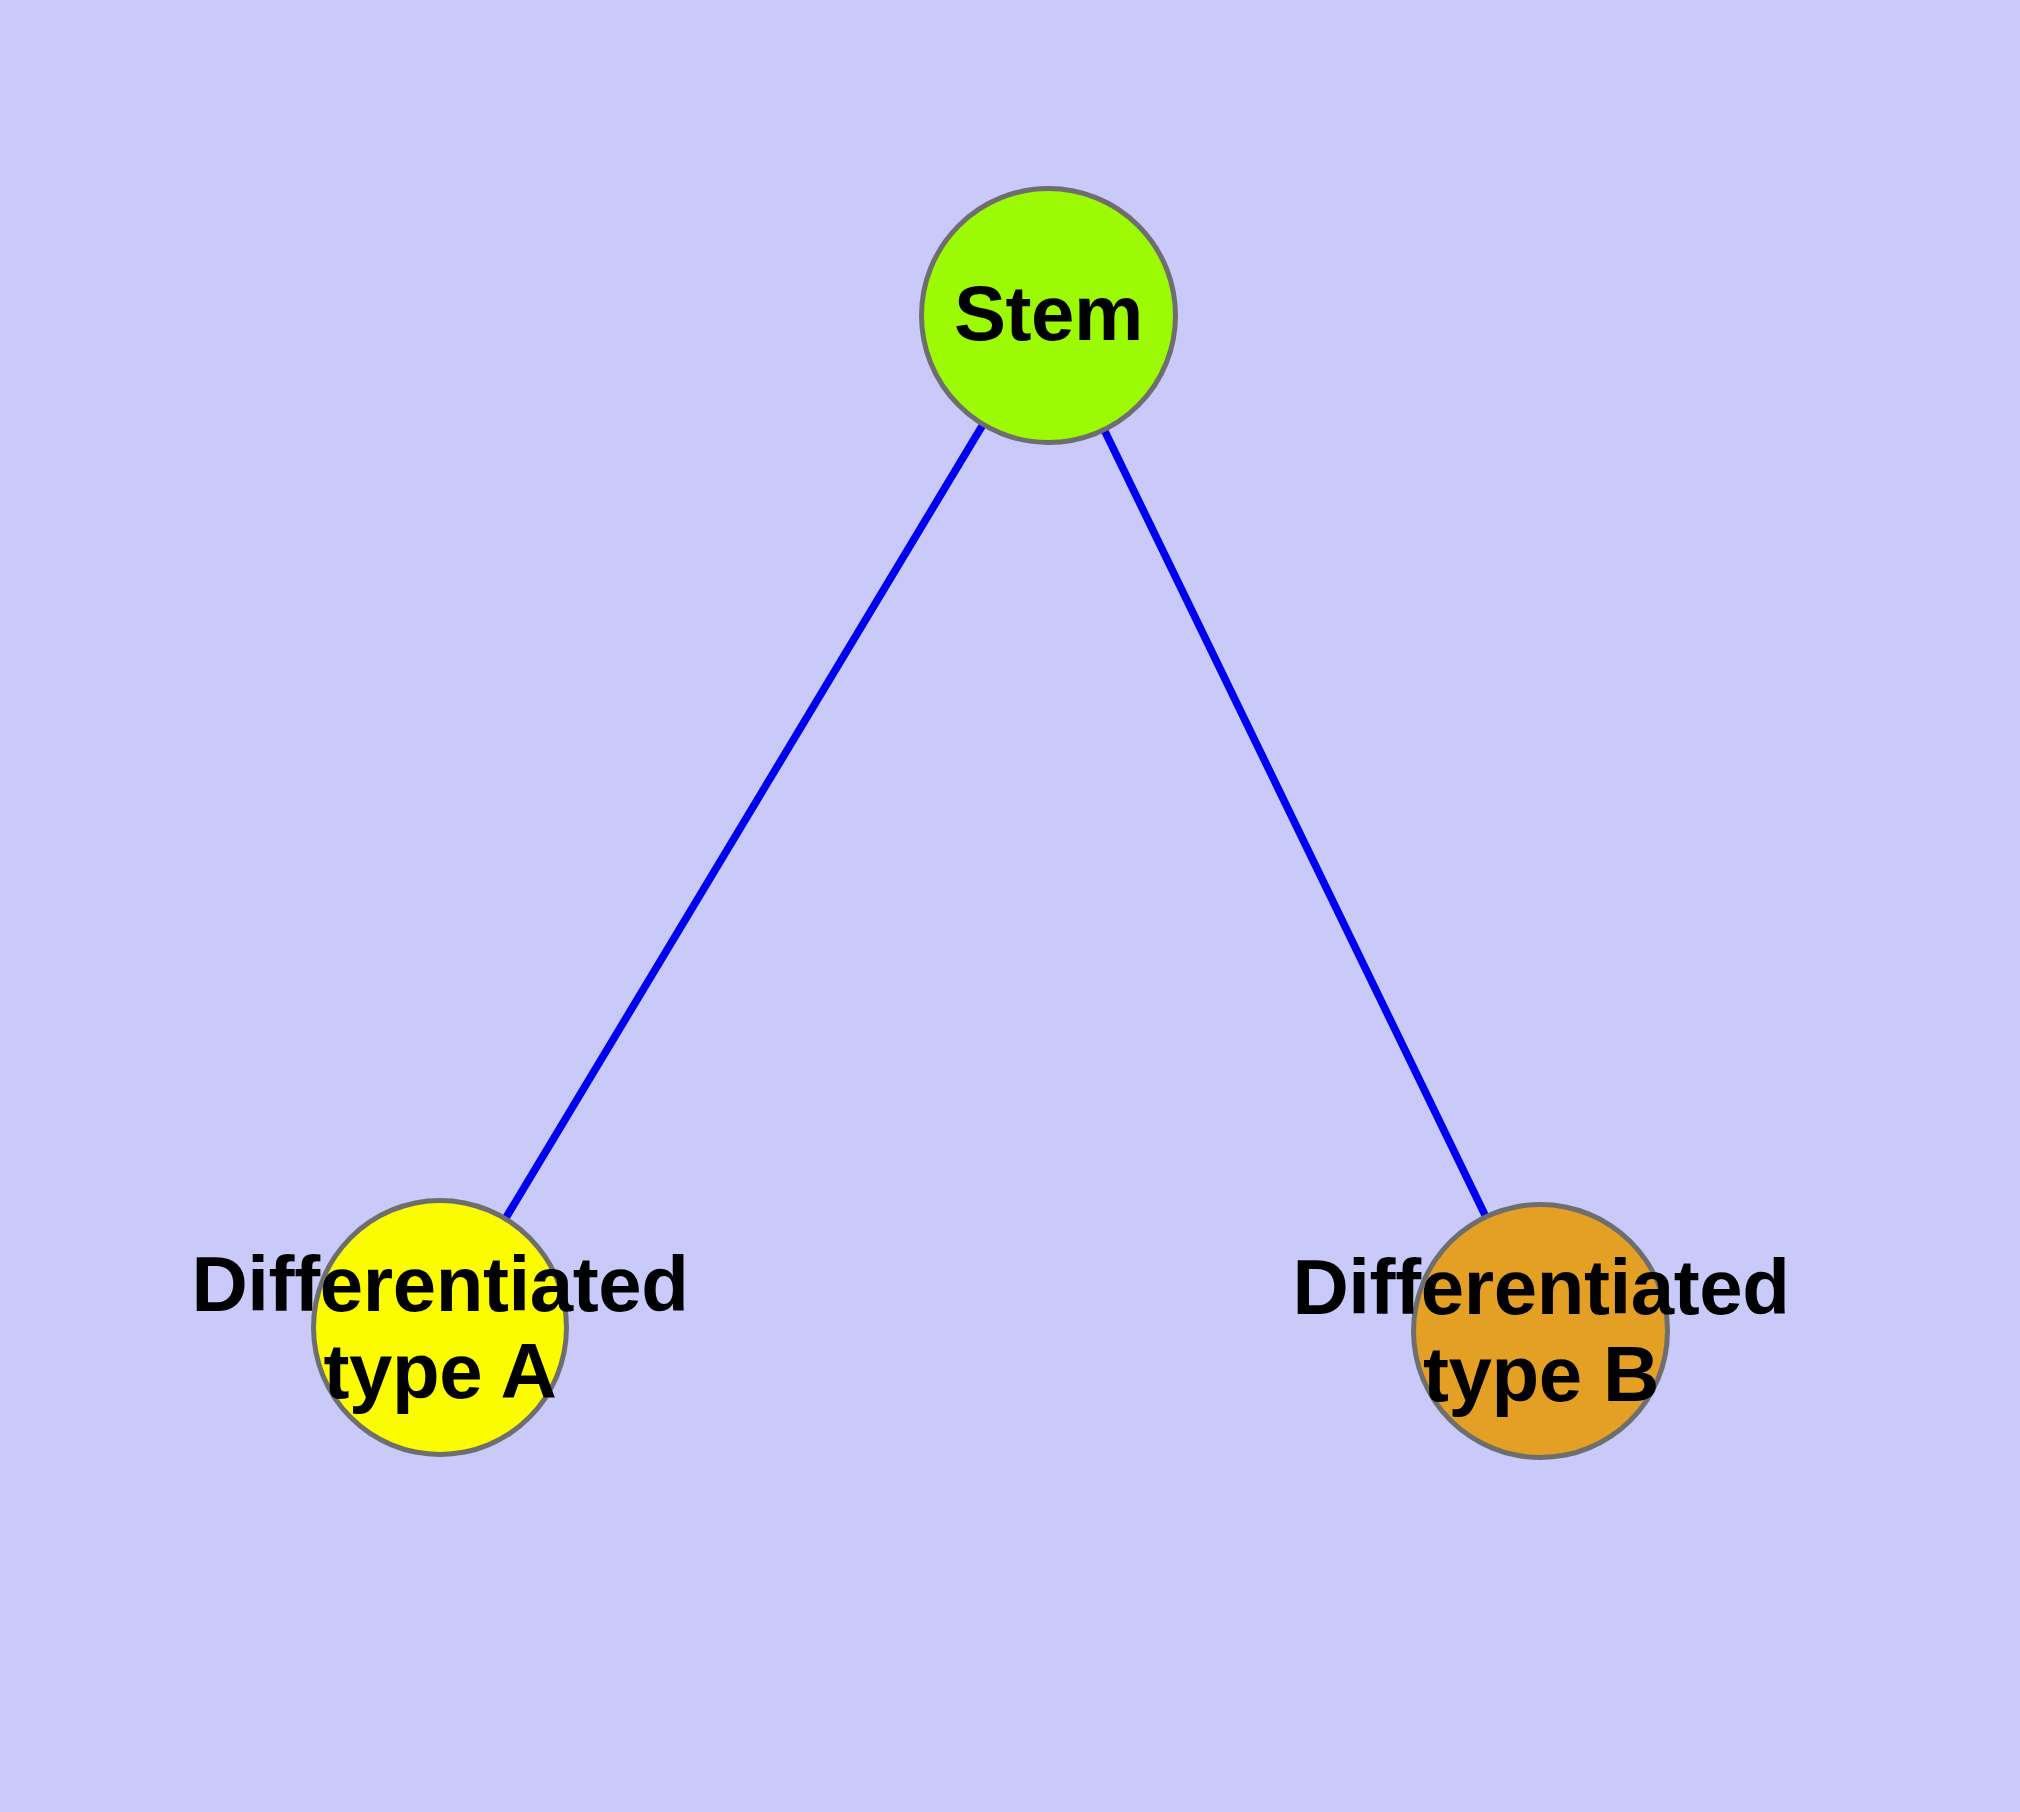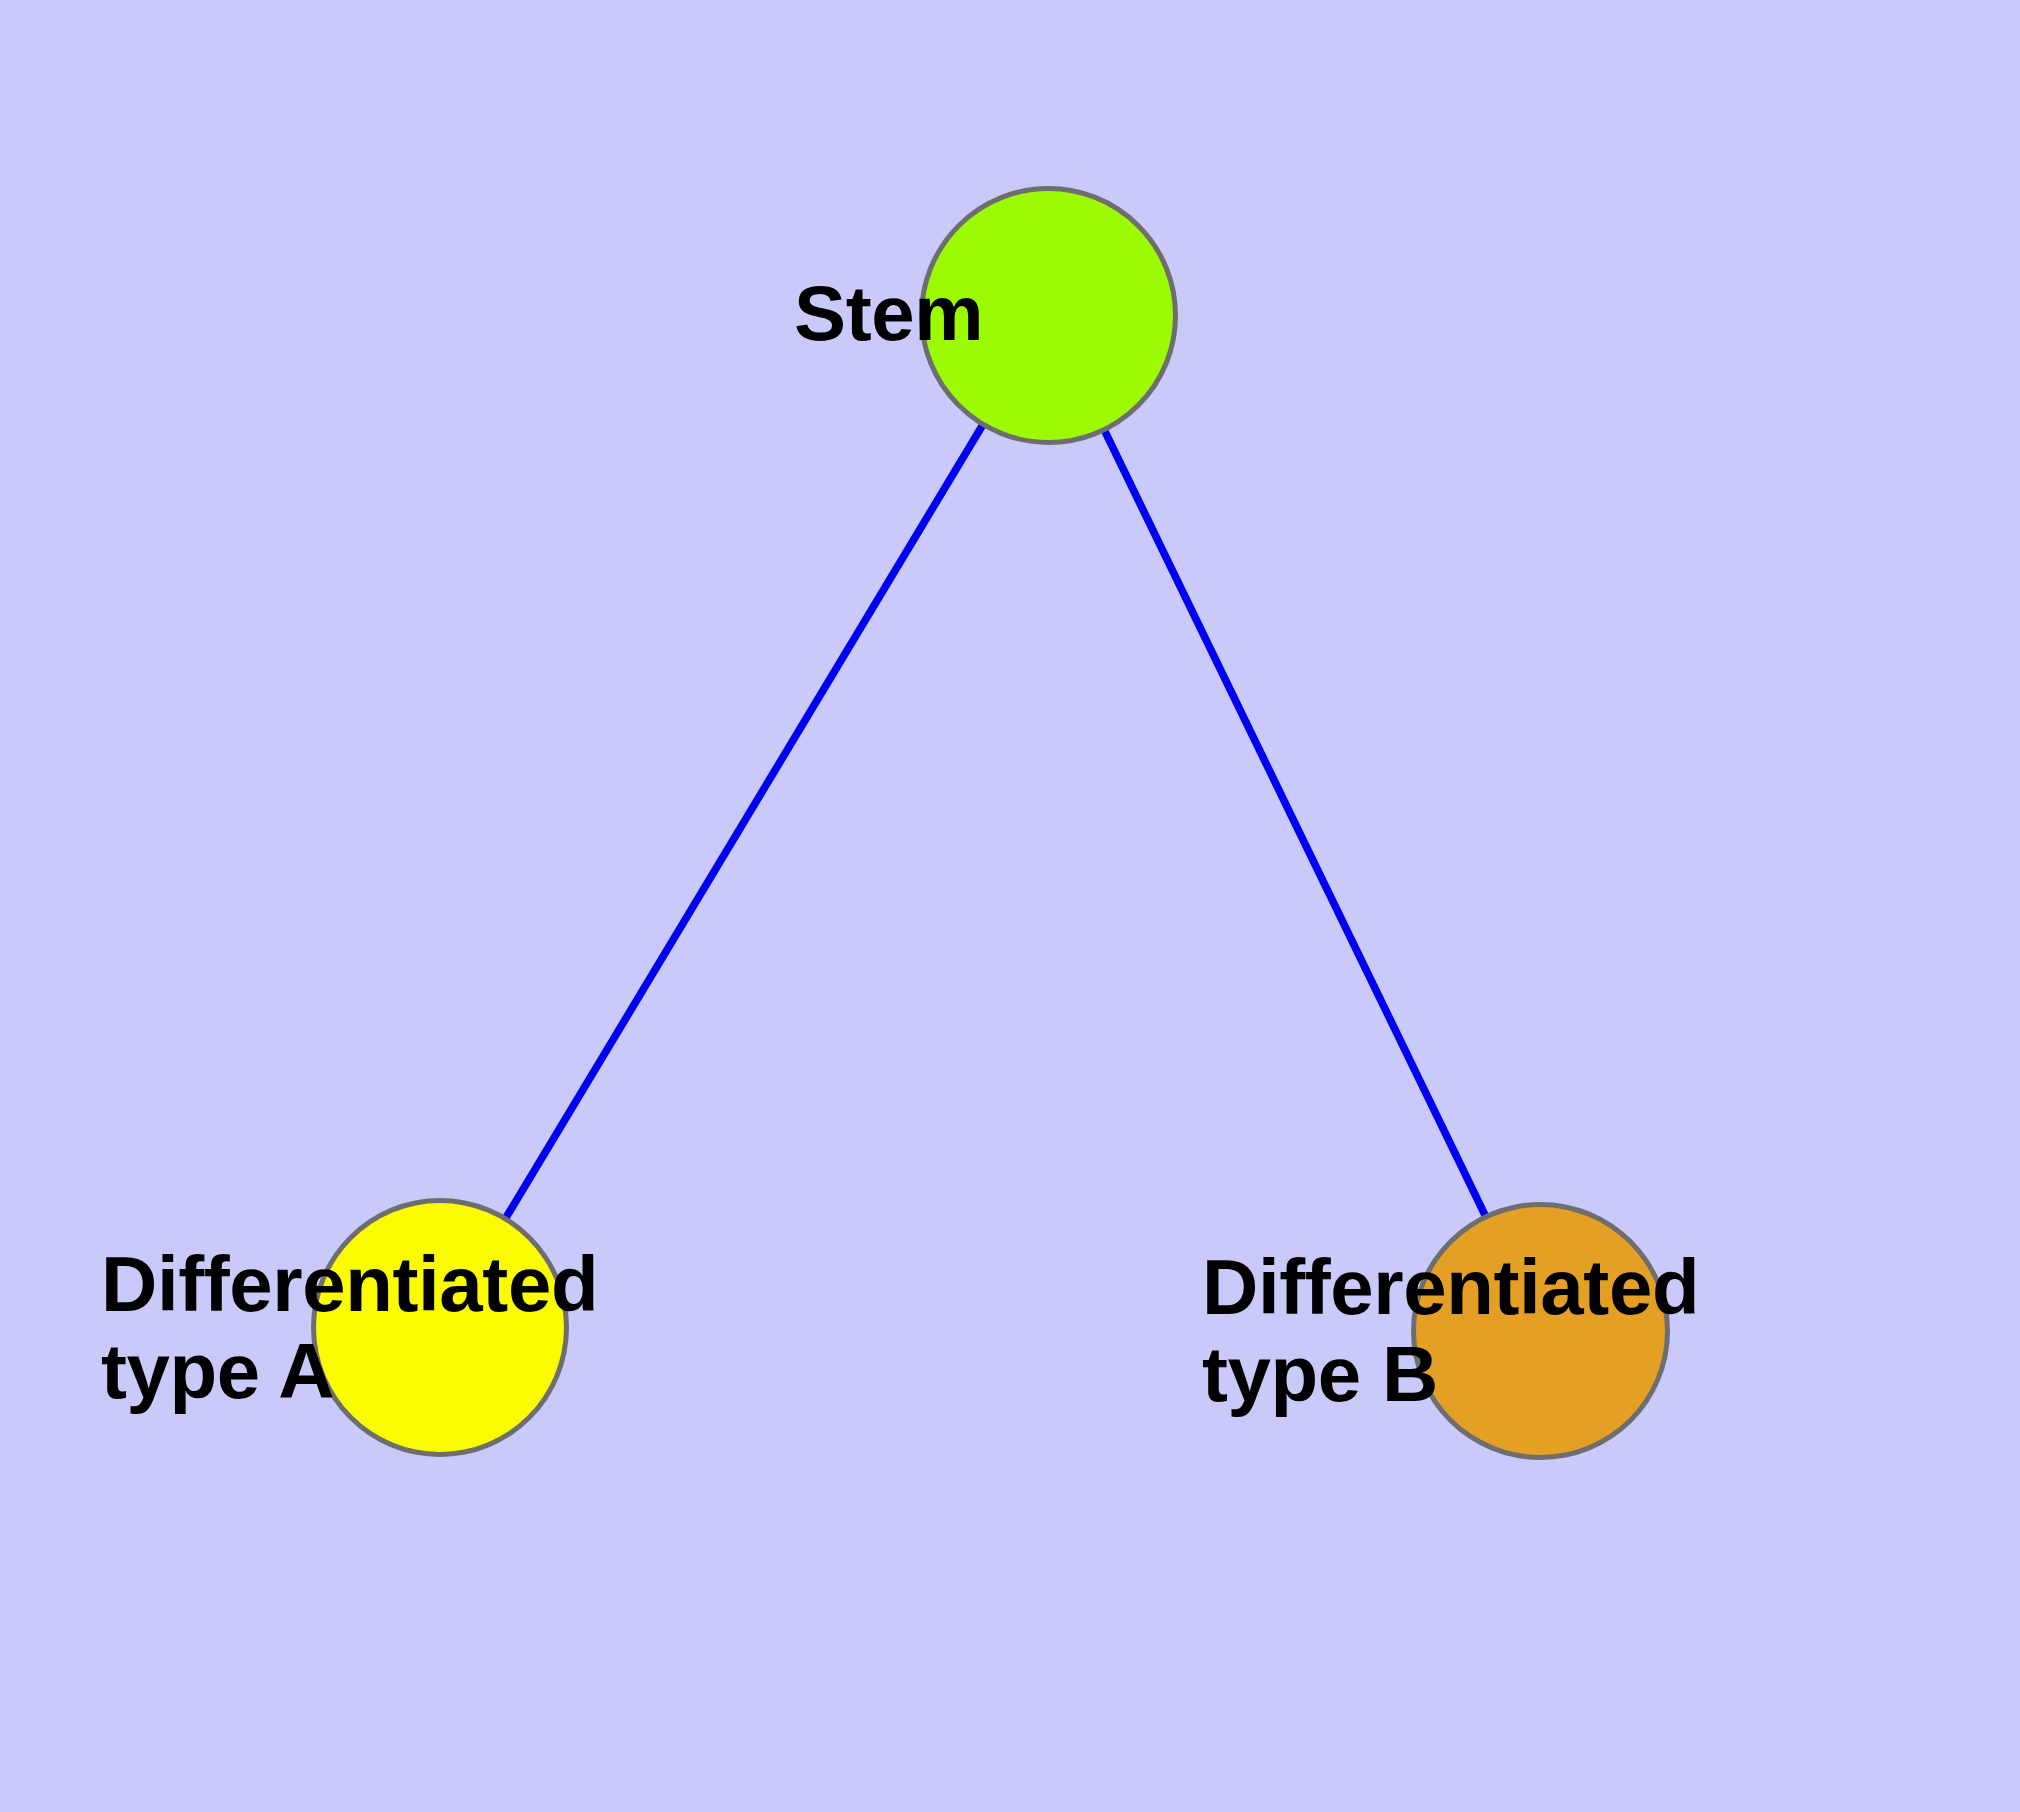--- a/index.html
+++ b/index.html
@@ -26,20 +26,21 @@
   .node {
     position: absolute;
     border-radius: 50%;
     border: 5.1px solid #6e6e6e;
     box-sizing: border-box;
     z-index: 2;
   }
   .node-label {
     position: absolute;
     z-index: 3;
+    text-align: center;
     font-weight: bold;
     color: #000000;
     line-height: 1.12;
     white-space: pre;
     letter-spacing: -0.4px;
     pointer-events: none;
   }
 
   
   #node-stem {

